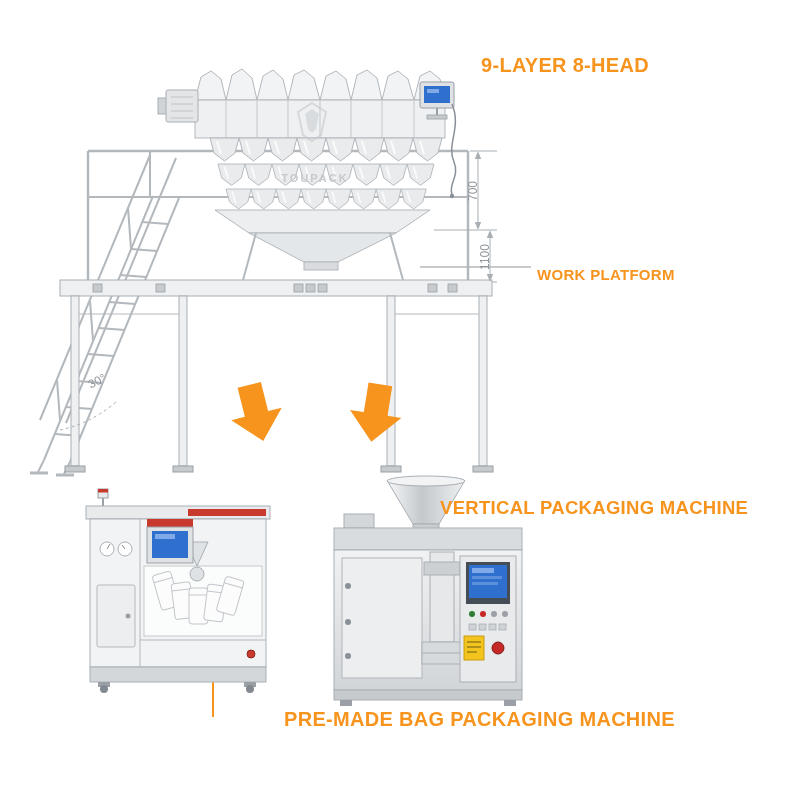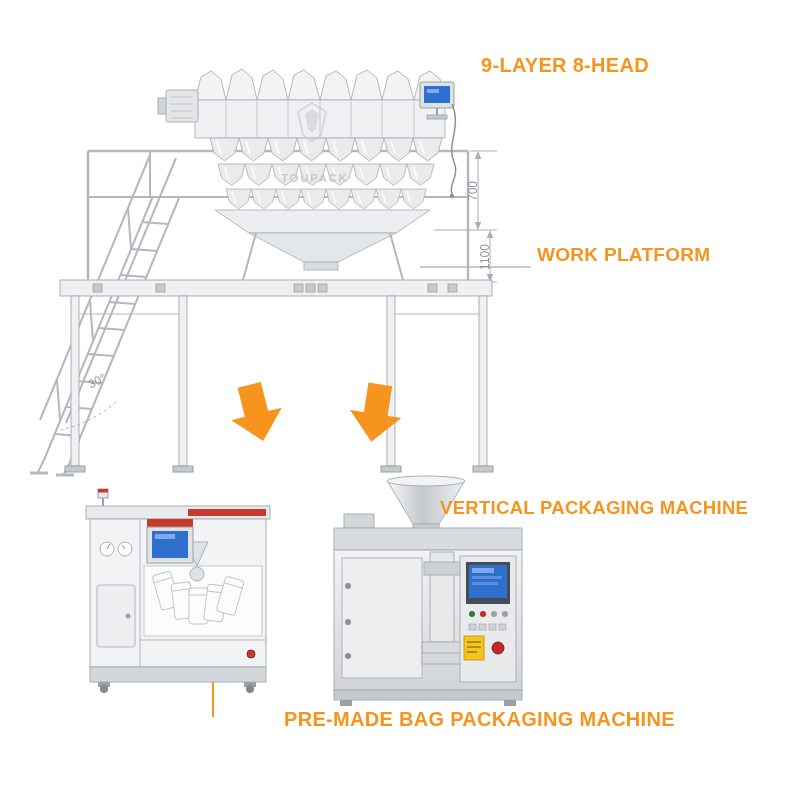--- a/index.html
+++ b/index.html
@@ -7,21 +7,21 @@
   .canvas {
     position:relative; width:800px; height:800px; background:#ffffff;
     overflow:hidden; font-family:"Liberation Sans", sans-serif;
   }
   .art { position:absolute; left:0; top:0; }
   .lbl {
     position:absolute; color:#f7941e; font-weight:700; white-space:nowrap;
     letter-spacing:0.3px;
   }
   .lbl-weigher  { left:481px; top:53px;  font-size:20px; line-height:25px; }
-  .lbl-platform { left:537px; top:244px; font-size:19px; }
+  .lbl-platform { left:537px; top:266px; font-size:15px; }
   .lbl-vertical { left:440px; top:497px; font-size:18.5px; }
   .lbl-premade  { left:284px; top:708px; font-size:20px; }
   .dim {
     position:absolute; color:#8f959b; font-size:12px; width:44px;
     text-align:center; white-space:nowrap;
   }
   .dim-700   { left:451px; top:184px; transform:rotate(-90deg); }
   .dim-1100  { left:463px; top:250px; transform:rotate(-90deg); }
   .dim-angle { left:88px;  top:374px; width:auto; transform:rotate(-27deg); }
   .watermark {

